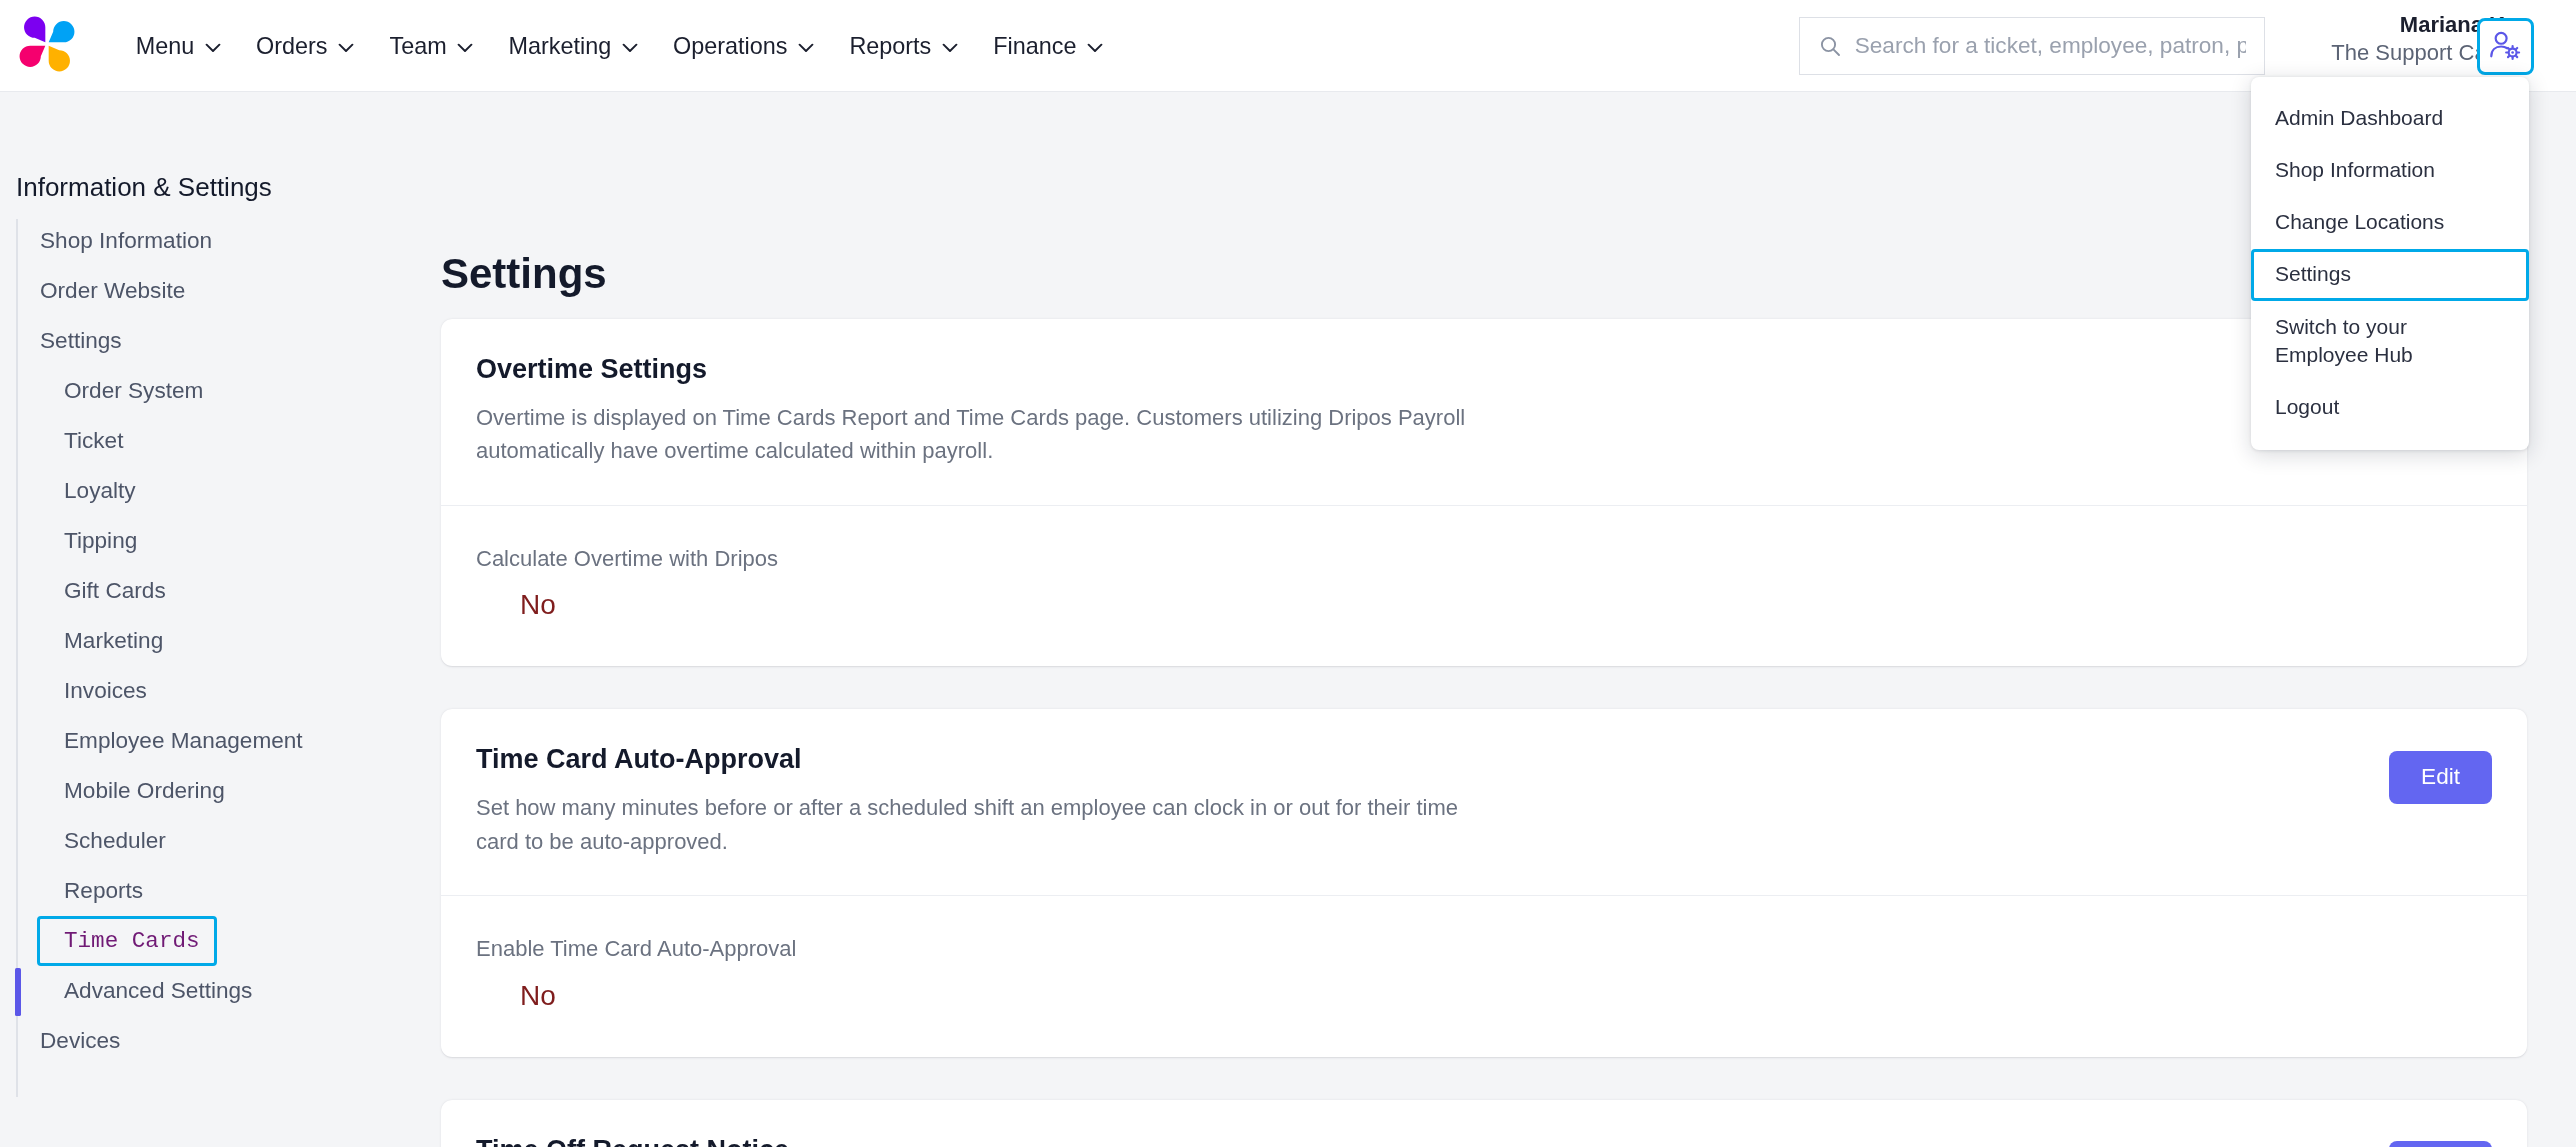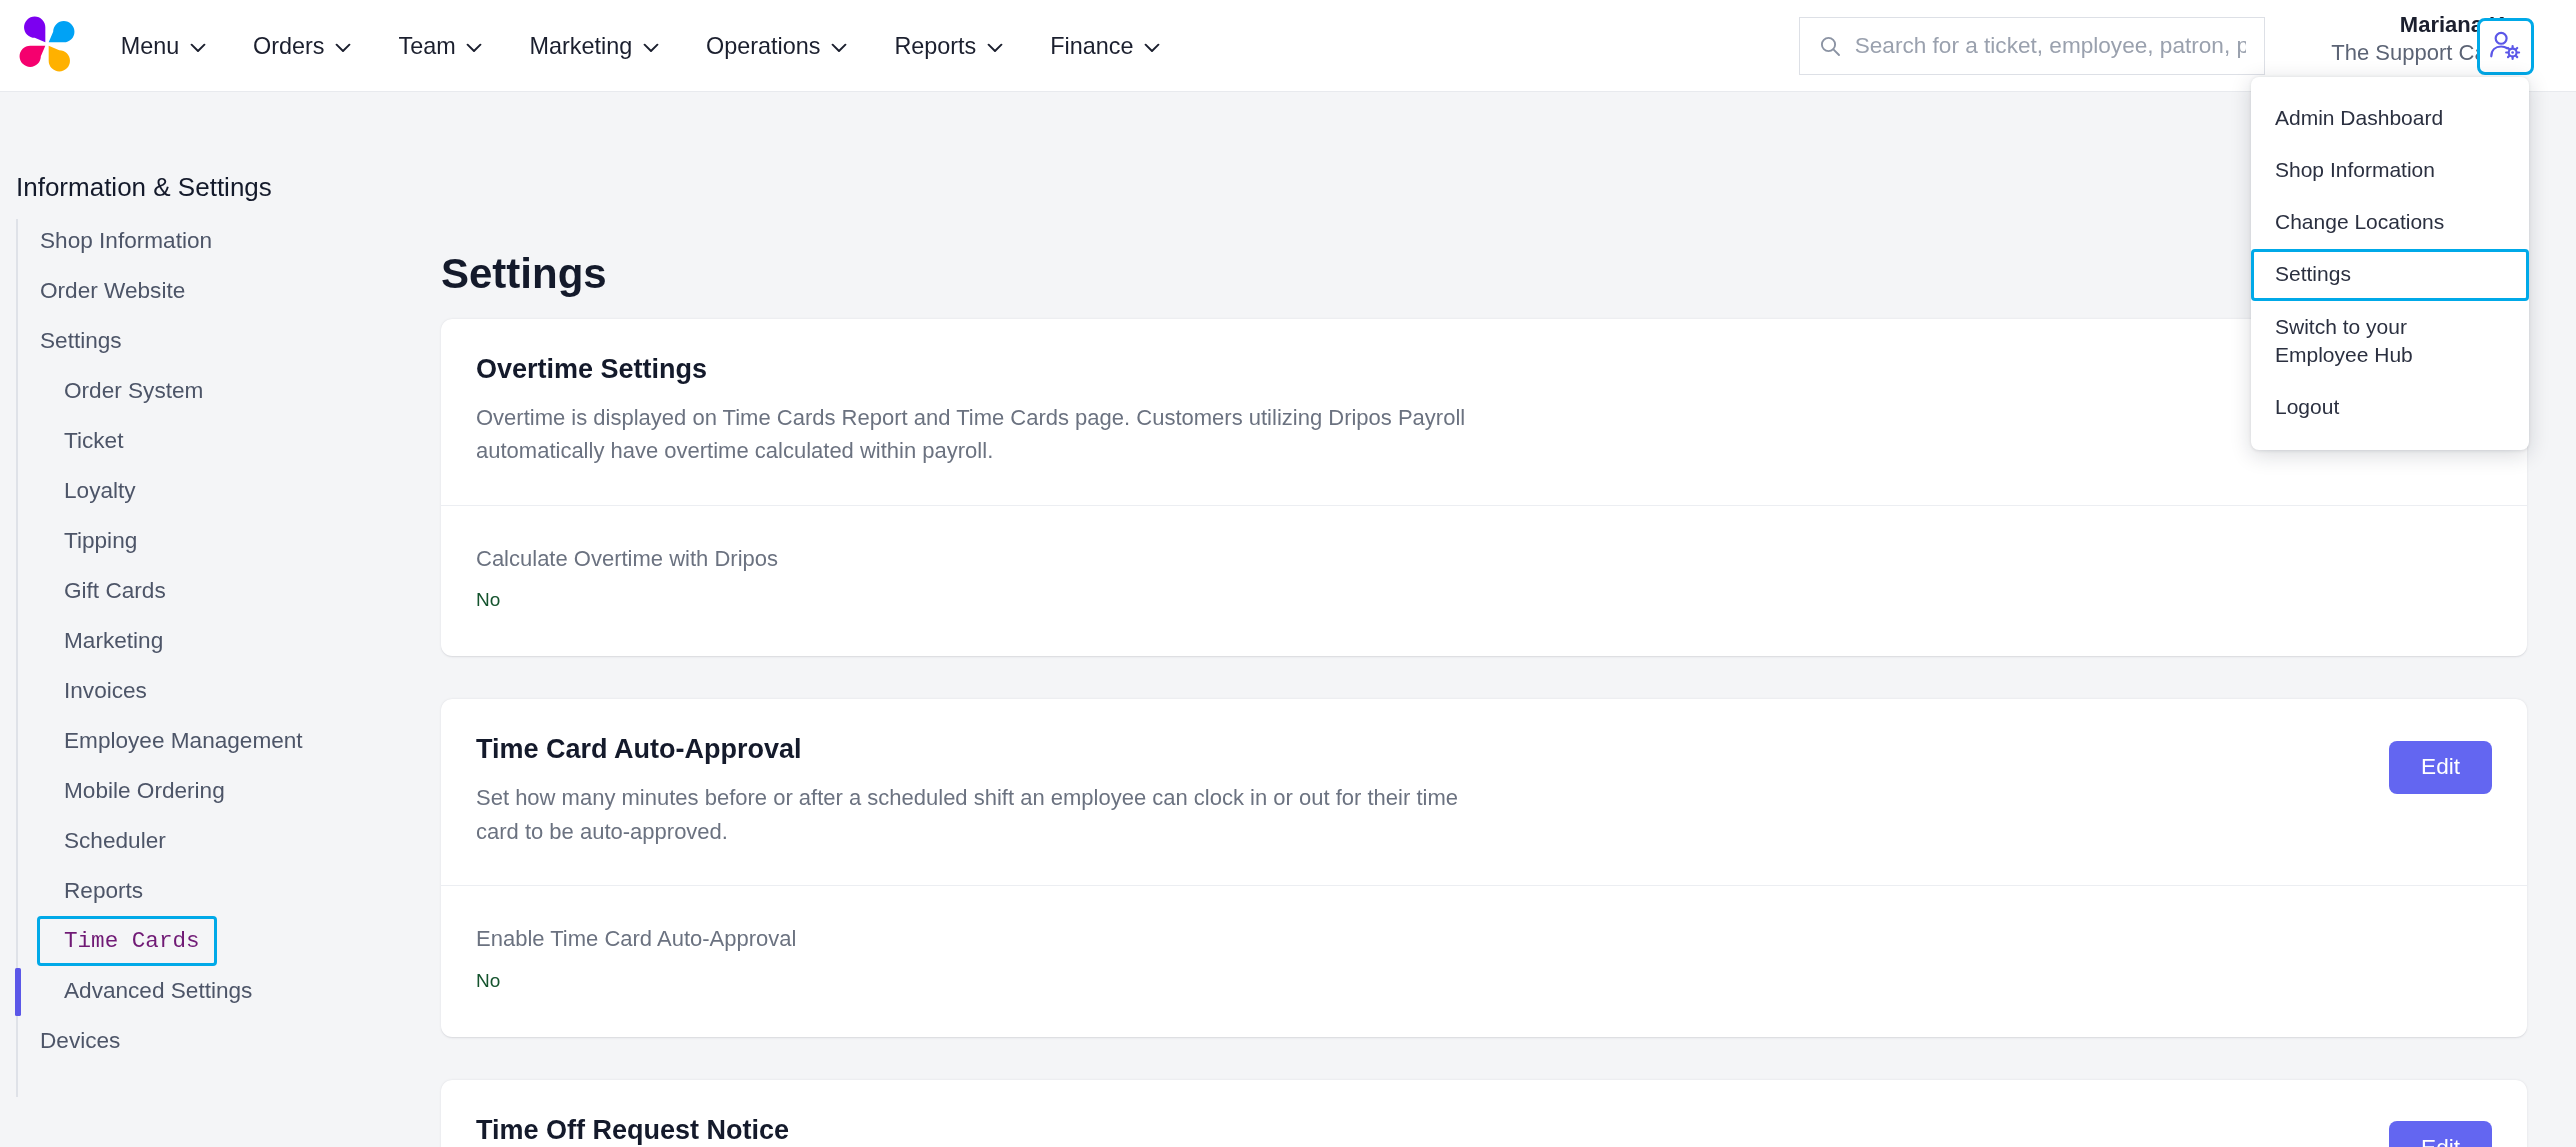--- a/index.html
+++ b/index.html
@@ -20,23 +20,23 @@
     z-index: 30;
   }
   .logo-wrap {
     position: absolute; left: 16px; top: 13px;
     width: 61px; height: 61px;
     display: flex; align-items: center; justify-content: center;
   }
   .logo-svg { width: 56px; height: 56px; display: block; }
 
   .nav-items {
-    position: absolute; left: 103px; top: 0;
+    position: absolute; left: 118px; top: 0;
     height: 92px;
-    display: flex; align-items: center; gap: 12px;
+    display: flex; align-items: center; gap: 0;
   }
   .nav-item {
     display: flex; align-items: center; gap: 10.5px;
     padding: 8px 17.7px;
     font-size: 23.4px;
     color: #1b1f2e;
     cursor: pointer;
     white-space: nowrap;
   }
   .nav-item .chev {
@@ -192,21 +192,21 @@
     border-radius: 8px;
     font-family: "Liberation Sans", sans-serif;
     font-size: 22.6px;
     padding: 13.7px 32px;
     cursor: pointer;
     margin-top: 6.4px;
   }
   .card-divider { height: 0.8px; background: #eceef2; }
   .card-body { padding: 40px 35px 45px 35px; }
   .field-label { font-size: 22px; color: #6b7280; margin-bottom: 17.7px; }
-  .field-value { font-size: 19px; color: #14532d; }
+  .field-value { font-size: 28px; color: #7f1d1d; margin-left: 44px; }
 </style>
 </head>
 <body>
 
 <div class="topbar">
 
   <div class="logo-wrap">
     <svg class="logo-svg" viewBox="0 0 100 100">
       <path d="M47 47 L47 20 A19 19 0 1 0 28 39 Z" fill="#7c00f0"></path>
       <path d="M53 47 L80 47 A19 19 0 1 0 61 28 Z" fill="#00a2f5"></path>

